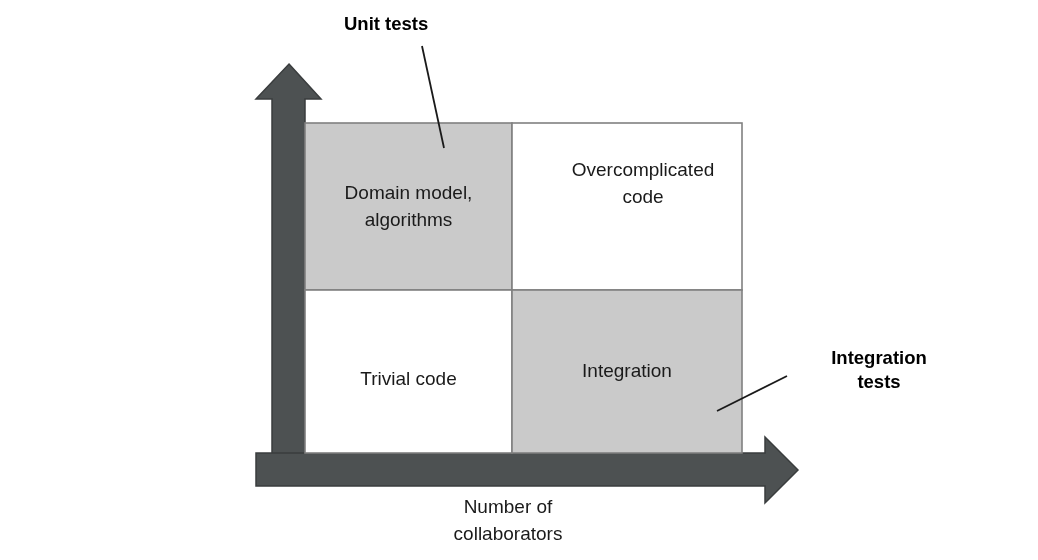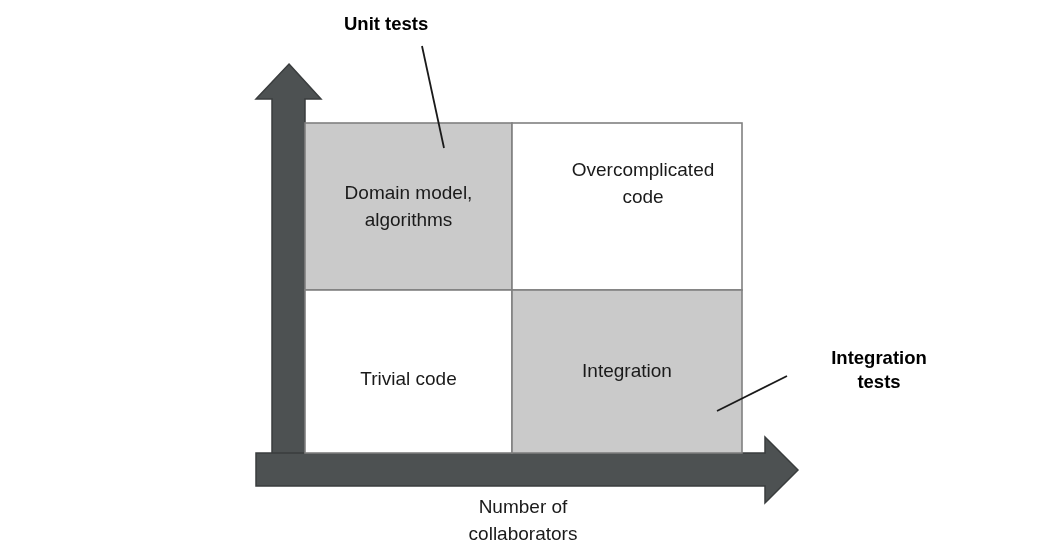--- a/index.html
+++ b/index.html
@@ -74,21 +74,21 @@
     width: 120px;
   }
 
   #axis-label-y {
     left: 118px;
     top: 250px;
     width: 162px;
   }
 
   #axis-label-x {
-    left: 404px;
+    left: 389px;
     top: 494px;
     width: 238px;
   }
 
   
   #quadrant-domain-model   { left: 305px; top: 123px; width: 207px; height: 167px; }
   #quadrant-overcomplicated{ left: 512px; top: 123px; width: 230px; height: 121px; margin-left: 16px; }
   #quadrant-trivial-code   { left: 305px; top: 290px; width: 207px; height: 178px; }
   #quadrant-controllers    { left: 512px; top: 290px; width: 230px; height: 163px; }
 </style>

